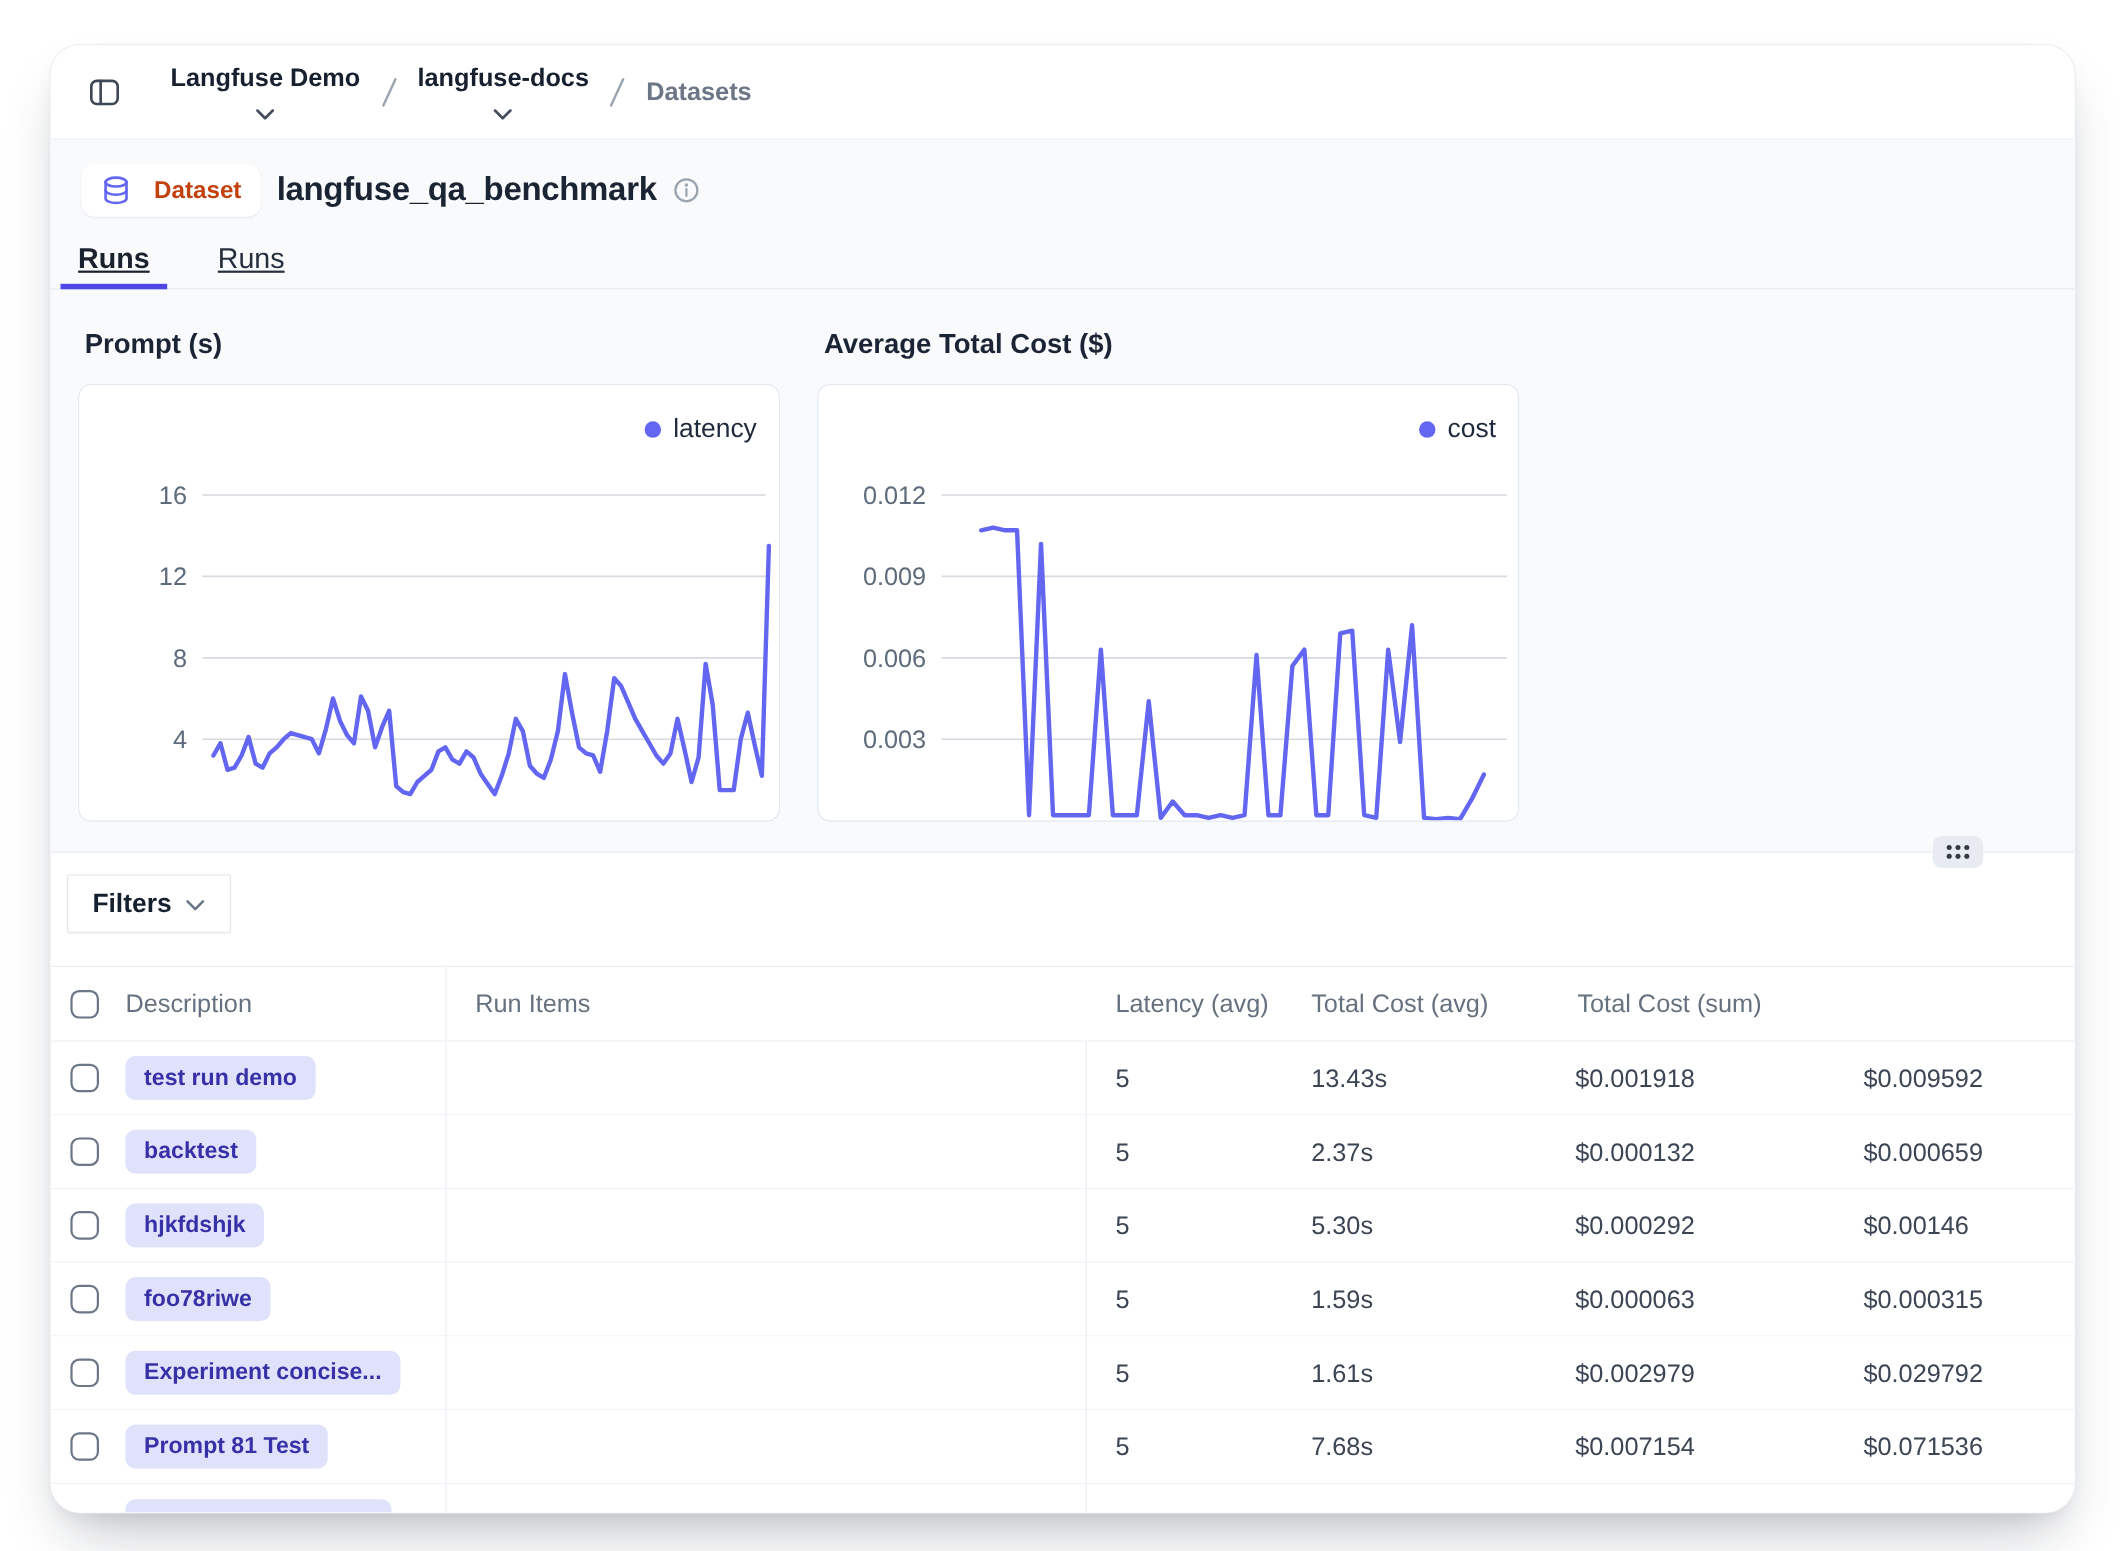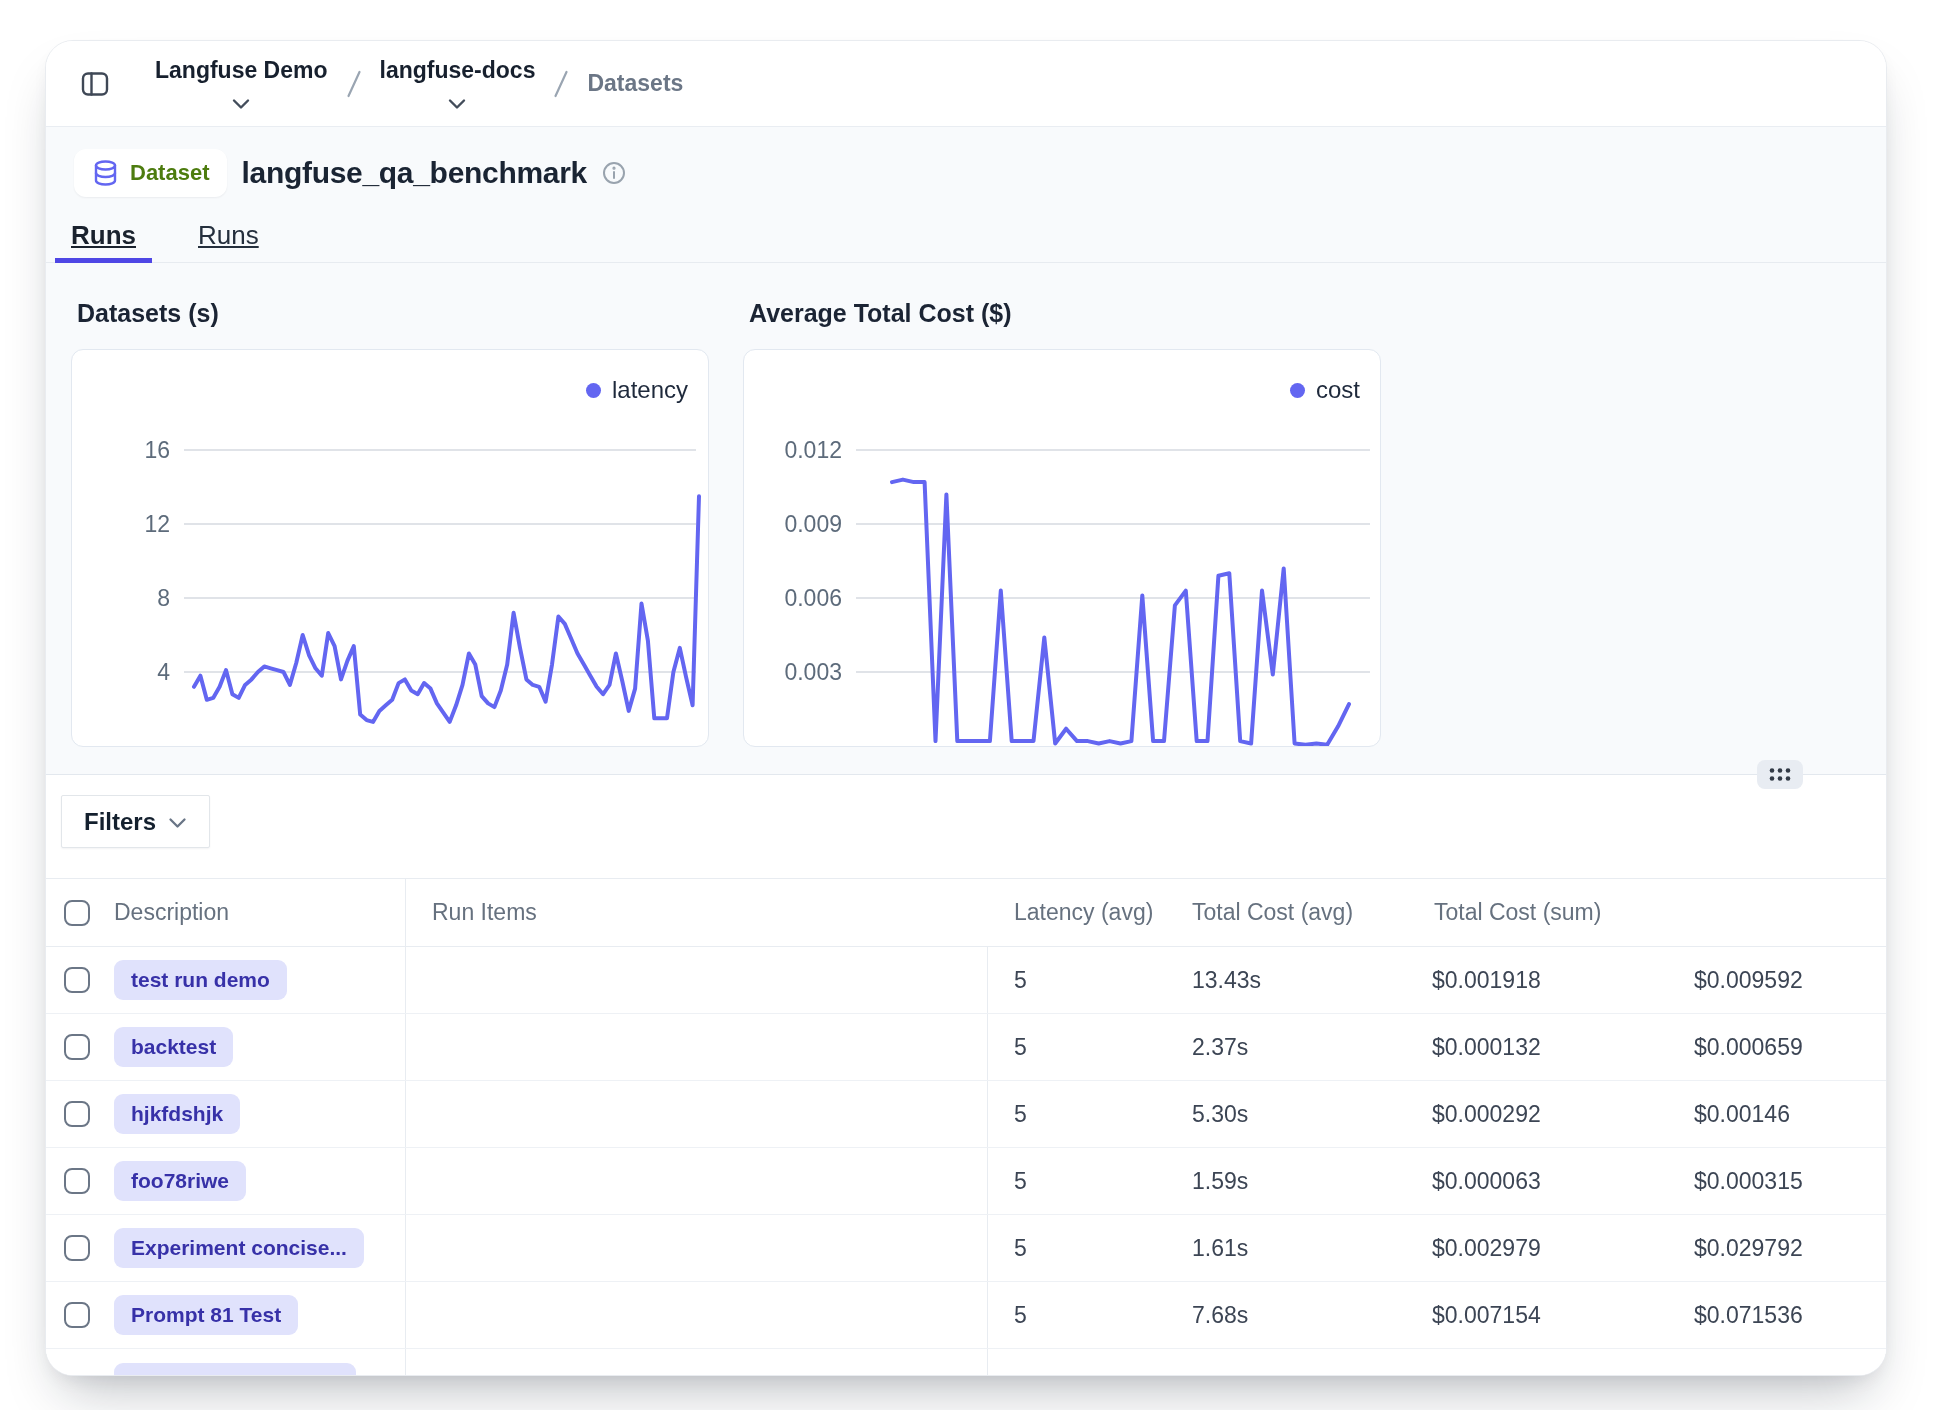--- a/index.html
+++ b/index.html
@@ -52,23 +52,23 @@
   .content{
     flex:1; background:#f8fafc;
     display:flex; flex-direction:column;
     overflow:hidden;
   }
   .title-row{
     padding:22px 0 0 28px;
     display:flex; align-items:center;
   }
   .dataset-badge{
-    display:inline-flex; align-items:center; gap:11px;
+    display:inline-flex; align-items:center; gap:21px;
     background:#fff; border-radius:12px; height:48px; padding:0 18px;
-    font-size:22px; font-weight:700; color:#4d7c0f;
+    font-size:22px; font-weight:700; color:#c2410c;
     box-shadow:0 1px 2px rgba(16,24,40,.06);
   }
   .db-icon{ color:var(--accent); display:flex; }
   .page-title{
     margin:0 0 0 14px; font-size:30px; font-weight:700;
     color:#1a2433; letter-spacing:-0.3px;
   }
   .info-icon{ color:#99a3ae; margin-left:15px; display:flex; }
   
   .tabs{
@@ -226,21 +226,21 @@
       </span>
     </div>
 
     <div class="tabs">
       <div class="tab active">Runs</div>
       <div class="tab">Runs</div>
     </div>
 
     <div class="charts">
       <div class="chart-block">
-        <div class="chart-title">Datasets (s)</div>
+        <div class="chart-title">Prompt (s)</div>
         <div class="chart-card">
           <svg class="plot" viewBox="0 0 636 396">
               <line x1="112" y1="100" x2="624" y2="100" stroke="#d6dae1" stroke-width="1.5"></line>
               <text x="98" y="108" text-anchor="end" font-size="23" fill="#5d6b7b" font-family="'Liberation Sans', sans-serif">16</text>
               <line x1="112" y1="174" x2="624" y2="174" stroke="#d6dae1" stroke-width="1.5"></line>
               <text x="98" y="182" text-anchor="end" font-size="23" fill="#5d6b7b" font-family="'Liberation Sans', sans-serif">12</text>
               <line x1="112" y1="248" x2="624" y2="248" stroke="#d6dae1" stroke-width="1.5"></line>
               <text x="98" y="256" text-anchor="end" font-size="23" fill="#5d6b7b" font-family="'Liberation Sans', sans-serif">8</text>
               <line x1="112" y1="322" x2="624" y2="322" stroke="#d6dae1" stroke-width="1.5"></line>
               <text x="98" y="330" text-anchor="end" font-size="23" fill="#5d6b7b" font-family="'Liberation Sans', sans-serif">4</text>

